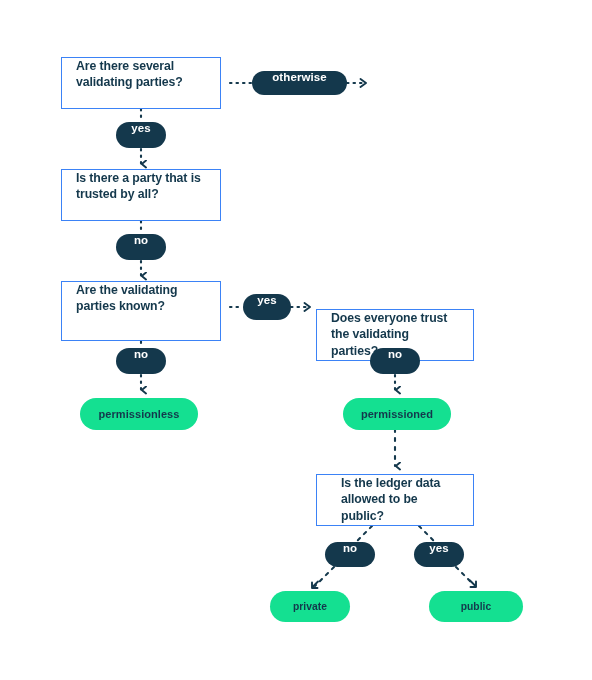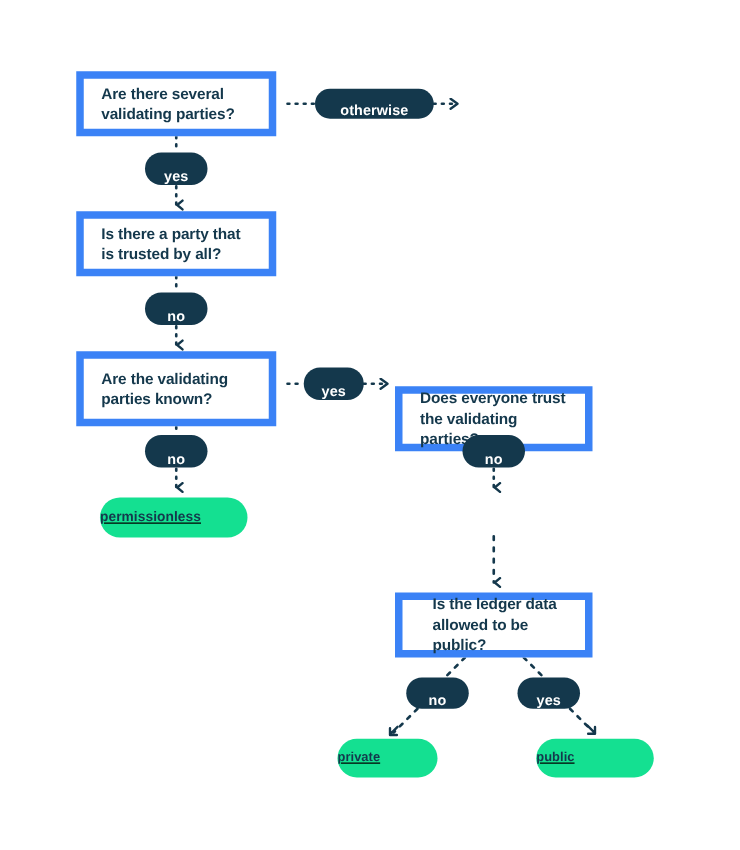--- a/index.html
+++ b/index.html
@@ -27,54 +27,53 @@
     height: 680px;
     pointer-events: none;
   }
   .node {
     position: absolute;
     box-sizing: border-box;
   }
   
   .box {
     background: #ffffff;
-    border: 6px solid #3b82f6;
+    border: 1px solid #3b82f6;
     display: flex;
-    align-items: center;
+    align-items: flex-start;
     padding: 0 14px;
   }
   .box .txt {
     color: #14384c;
     font-size: 12.3px;
     font-weight: bold;
     line-height: 1.33;
     letter-spacing: -0.1px;
   }
   
   .pill-dark {
     background: #14384c;
     border-radius: 999px;
     display: flex;
-    align-items: flex-end;
+    align-items: flex-start;
     justify-content: center;
   }
   .pill-dark .txt {
     color: #ffffff;
     font-size: 11.5px;
     font-weight: bold;
     letter-spacing: 0.1px;
   }
   
   .pill-green {
     background: #14e091;
     border-radius: 999px;
     display: flex;
     align-items: center;
-    justify-content: flex-start;
-    text-decoration: underline;
+    justify-content: center;
   }
   .pill-green .txt {
     color: #14384c;
     font-size: 11px;
     font-weight: bold;
     letter-spacing: 0.05px;
   }
   .pill-green.small .txt {
     font-size: 10.3px;
   }
@@ -176,20 +175,23 @@
   </div>
 
   <div class="node pill-dark" style="left:370px; top:348px; width:50px; height:26px;">
     <span class="txt">no</span>
   </div>
 
   <div class="node pill-green" style="left:80px; top:398px; width:118px; height:32px;">
     <span class="txt">permissionless</span>
   </div>
 
+  <div class="node pill-green" style="left:343px; top:398px; width:108px; height:32px;">
+    <span class="txt">permissioned</span>
+  </div>
 
   <div class="node box" style="left:316px; top:474px; width:158px; height:52px;padding-left:24px;">
     <span class="txt">Is the ledger data allowed to be public?</span>
   </div>
 
   <div class="node pill-dark" style="left:325px; top:542px; width:50px; height:25px;">
     <span class="txt">no</span>
   </div>
 
   <div class="node pill-dark" style="left:414px; top:542px; width:50px; height:25px;">

